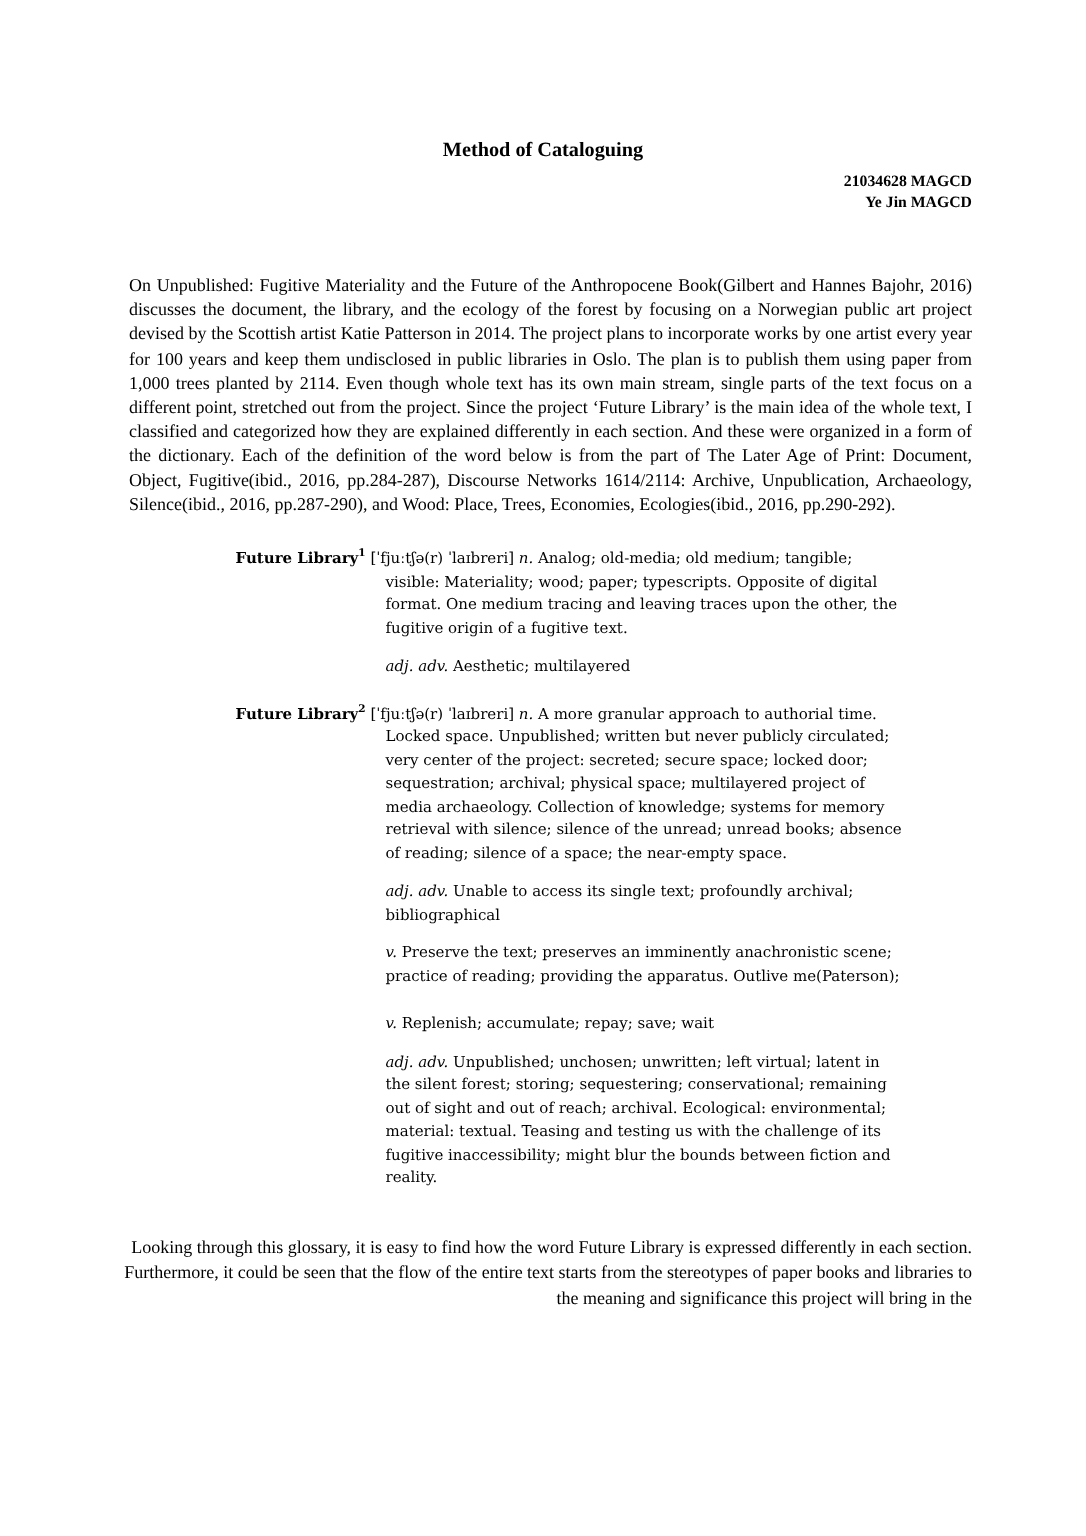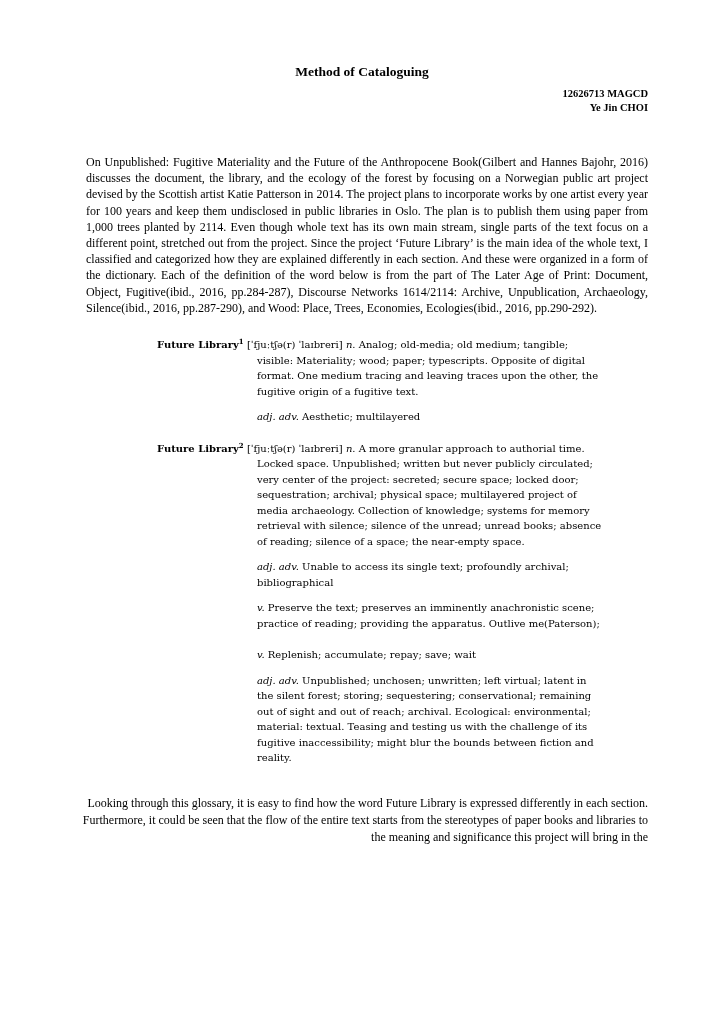--- a/index.html
+++ b/index.html
@@ -8,21 +8,21 @@
     background: #ffffff;
   }
   .page {
     position: relative;
     width: 724px;
     height: 1024px;
     margin: 0 auto;
     background: #ffffff;
     color: #000000;
     box-sizing: border-box;
-    padding: 64px 76px 0 76px;
+    padding: 92px 76px 0 76px;
     font-family: "Liberation Serif", serif;
     overflow: hidden;
   }
   .doc-title {
     margin: 0;
     text-align: center;
     font-size: 13.5px;
     font-weight: bold;
     line-height: 15px;
     font-family: "Liberation Serif", serif;
@@ -76,22 +76,22 @@
   }
 </style>
 </head>
 <body>
 
 <div class="page">
 
   <h1 class="doc-title">Method of Cataloguing</h1>
 
   <div class="author-block">
-    <div>12626713 MAGCD</div>
-    <div>Ye Jin CHOI</div>
+    <div>21034628 MAGCD</div>
+    <div>Ye Jin MAGCD</div>
   </div>
 
   <p class="intro-para">On Unpublished: Fugitive Materiality and the Future of the Anthropocene Book(Gilbert and Hannes Bajohr, 2016) discusses the document, the library, and the ecology of the forest by focusing on a Norwegian public art project devised by the Scottish artist Katie Patterson in 2014. The project plans to incorporate works by one artist every year for 100 years and keep them undisclosed in public libraries in Oslo. The plan is to publish them using paper from 1,000 trees planted by 2114. Even though whole text has its own main stream, single parts of the text focus on a different point, stretched out from the project. Since the project ‘Future Library’ is the main idea of the whole text, I classified and categorized how they are explained differently in each section. And these were organized in a form of the dictionary. Each of the definition of the word below is from the part of The Later Age of Print: Document, Object, Fugitive(ibid., 2016, pp.284-287), Discourse Networks 1614/2114: Archive, Unpublication, Archaeology, Silence(ibid., 2016, pp.287-290), and Wood: Place, Trees, Economies, Ecologies(ibid., 2016, pp.290-292).</p>
 
   <div class="glossary">
 
     <div class="entry">
       <p class="sense first"><b class="hw"><span>Future Library</span><sup>1</sup></b>
         <span class="pron">[ˈfjuːtʃə(r) ˈlaɪbreri]</span>
         <i class="pos">n.</i>

